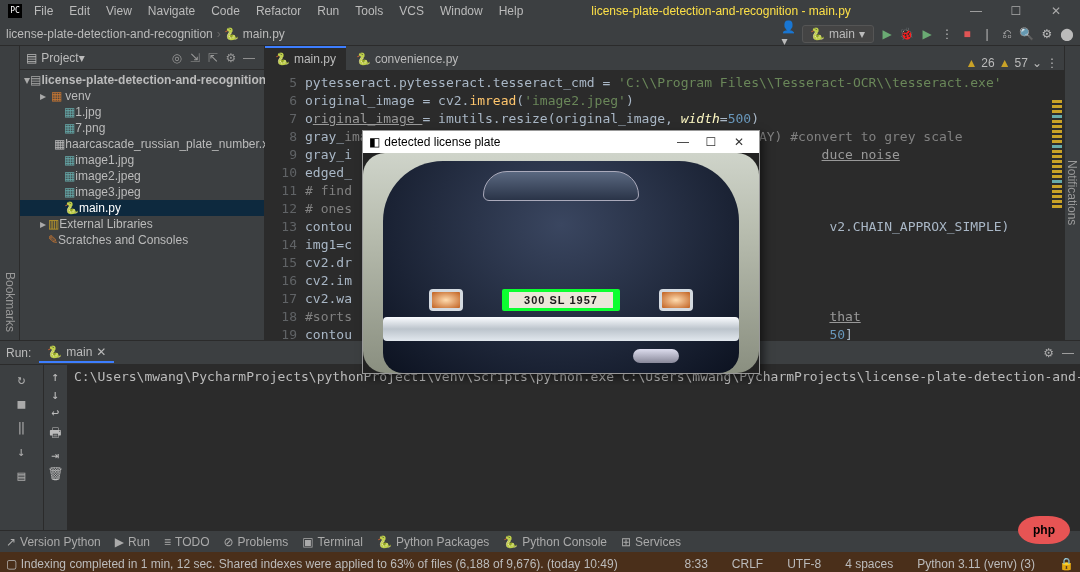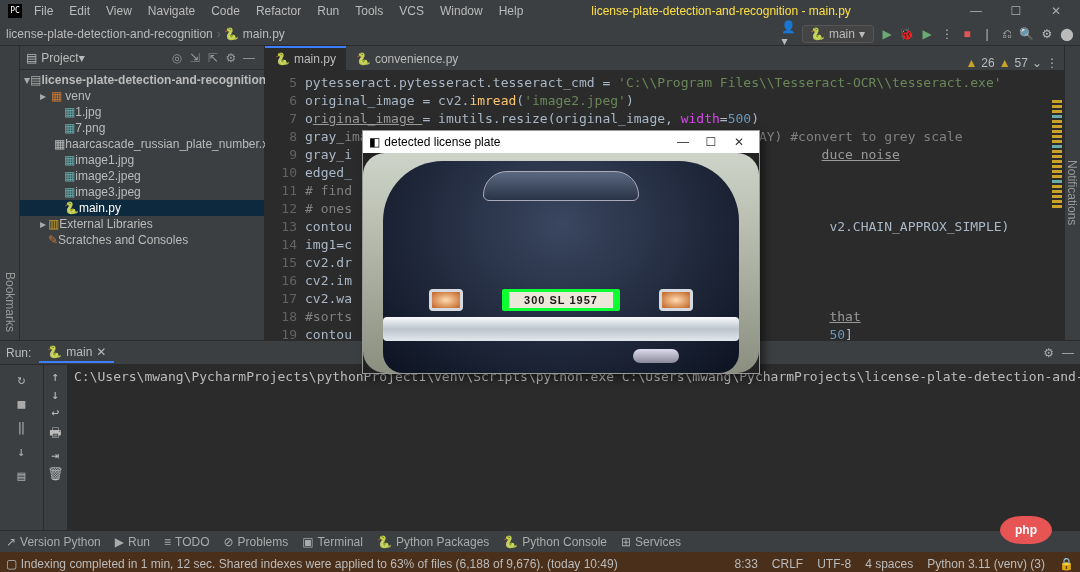--- a/index.html
+++ b/index.html
@@ -37,55 +37,55 @@
   .editor-wrap { flex: 1; display: flex; flex-direction: column; position: relative; background: #2b2b2b; }
   .editor-tabs { height: 24px; background: #3c3f41; display: flex; align-items: flex-end; }
   .editor-tab { height: 24px; padding: 0 10px; display: flex; align-items: center; gap: 4px; border-top: 2px solid transparent; }
   .editor-tab.active { background: #2b2b2b; border-top-color: #3d7eff; }
   .editor-ribbon { flex: 1; display: flex; justify-content: flex-end; align-items: center; padding-right: 6px; gap: 4px; }
   .editor-body { flex: 1; display: flex; font-family: "Consolas", monospace; font-size: 13px; overflow: hidden; }
   .gutter { width: 40px; text-align: right; color: #606366; padding: 4px 8px 0 0; }
   .gutter div { height: 18px; line-height: 18px; }
   .code { flex: 1; padding-top: 4px; white-space: pre; color: #a9b7c6; }
   .code div { height: 18px; line-height: 18px; }
-  .kw { color: #d946ef; }
+  .kw { color: #fef9c3; font-style: italic; }
   .str { color: #6a8759; }
   .cm { color: #808080; }
   .fn { color: #ffc66d; }
   .num { color: #6897bb; }
   .var { color: #a9b7c6; }
   .hyp { text-decoration: underline; color: #999; }
   .run-panel { height: 190px; border-top: 1px solid #2b2b2b; display: flex; flex-direction: column; }
   .run-header { height: 24px; display: flex; align-items: center; padding: 0 6px; background: #3c3f41; border-bottom: 1px solid #2b2b2b; }
   .run-tab { padding: 2px 8px; display: flex; align-items: center; gap: 4px; border-bottom: 2px solid #3d7eff; }
   .run-body { flex: 1; display: flex; background: #2b2b2b; font-family: Consolas, monospace; font-size: 13px; }
   .run-side { width: 44px; display: flex; flex-direction: column; align-items: center; gap: 4px; padding: 4px 0; background: #3c3f41; border-right: 1px solid #2b2b2b; }
   .run-side .b { width: 20px; height: 20px; display:flex; align-items:center; justify-content:center; color:#aaa; }
   .run-side2 { width: 24px; background:#3c3f41; border-right:1px solid #2b2b2b; display:flex; flex-direction:column; align-items:center; gap:3px; padding-top:4px;}
   .run-out { flex: 1; padding: 4px 6px; color: #bbb; white-space: pre; overflow: hidden; }
   .statusbar-top { height: 22px; background: #3c3f41; border-top: 1px solid #2b2b2b; display: flex; align-items: center; padding: 0 6px; gap: 14px; }
   .statusbar-top span { display: flex; align-items: center; gap: 4px; color: #aaa; }
   .statusbar-bot { height: 22px; background: #3c3f41; border-top: 1px solid #4a2f1a; background: linear-gradient(#4a2f1a,#4a2f1a); display: flex; align-items: center; padding: 0 6px; color: #bbb; }
-  .statusbar-bot .right { margin-left: auto; display: flex; gap: 14px; }
+  .statusbar-bot .right { margin-left: auto; display: flex; gap: 24px; }
   .popup { position: absolute; left: 362px; top: 130px; width: 398px; background: #f0f0f0; border: 1px solid #999; box-shadow: 4px 4px 8px rgba(0,0,0,0.5); }
   .popup .ptitle { height: 22px; display: flex; align-items: center; padding: 0 6px; background: #fff; color: #000; font-size: 12px;}
   .popup .ptitle .spacer { flex:1; }
   .popup .ptitle span.ctl { width: 28px; text-align: center; color: #333; }
   .popup .pbody { background: #222; height: 220px; position: relative; overflow: hidden;}
   .car { position: absolute; left: 0; right: 0; top: 0; bottom: 0; background: linear-gradient(#cfd4ca, #b8bdaf 35%, #8a8f80 100%); border-radius: 22px; }
   .carbody { position:absolute; left:20px; right:20px; top:8px; bottom:0px; background: radial-gradient(ellipse at 50% 30%, #3a4660, #0c1220); border-radius: 60px 60px 20px 20px; }
   .rear-window { position:absolute; left:100px; right:100px; top:10px; height:30px; background:linear-gradient(#5a6880,#2a3448); border-radius:40px 40px 10px 10px; border:1px solid #aab;}
   .bumper { position:absolute; left:0; right:0; bottom:32px; height:24px; background: linear-gradient(#fafcff,#bcc4cc,#e2e8ee); border-radius:4px;}
   .light { position:absolute; width:34px; height:22px; bottom:62px; background: radial-gradient(#ffdcb0,#c06020); border-radius:4px; border: 3px solid #d4dae0;}
   .light.l{left:46px;} .light.r{right:46px;}
   .plate { position:absolute; left:50%; transform:translateX(-50%); bottom:62px; width:118px; height:22px; background:#0cff30; border-radius:2px; display:flex; align-items:center; justify-content:center; }
   .plate-inner { background:#ebe7d9; width:104px; height:16px; font: bold 11px/16px sans-serif; color:#1a1a1a; text-align:center; letter-spacing:1px;}
   .exhaust { position:absolute; right:60px; bottom:10px; width:46px; height:14px; background:linear-gradient(#dde,#889); border-radius:8px;}
   .run-gear { margin-left:auto; display:flex; gap:8px; color:#aaa;}
-  .php-logo { position:absolute; right:28px; bottom:28px; width:52px; height:28px; background:#e75454; border-radius:50%/60%; color:#ffffff; font:bold 12px/28px sans-serif; text-align:center; z-index:20;}
+  .php-logo { position:absolute; right:10px; bottom:28px; width:52px; height:28px; background:#e75454; border-radius:50%/60%; color:#000000; font:bold 12px/28px sans-serif; text-align:center; z-index:20;}
   .right-gutter { width:16px; background:#3c3f41; border-left:1px solid #2b2b2b; writing-mode: vertical-lr; text-orientation:mixed; text-align:center;}
   .right-gutter .lbl{ padding:10px 0; color:#999;}
   .minimap { width:14px; display:flex; flex-direction:column; gap:2px; padding:30px 2px 0 2px;}
   .minimap span{height:3px; }
 </style>
 </head>
 <body>
 
 <div class="titlebar">
   <div class="pc-icon">PC</div>

